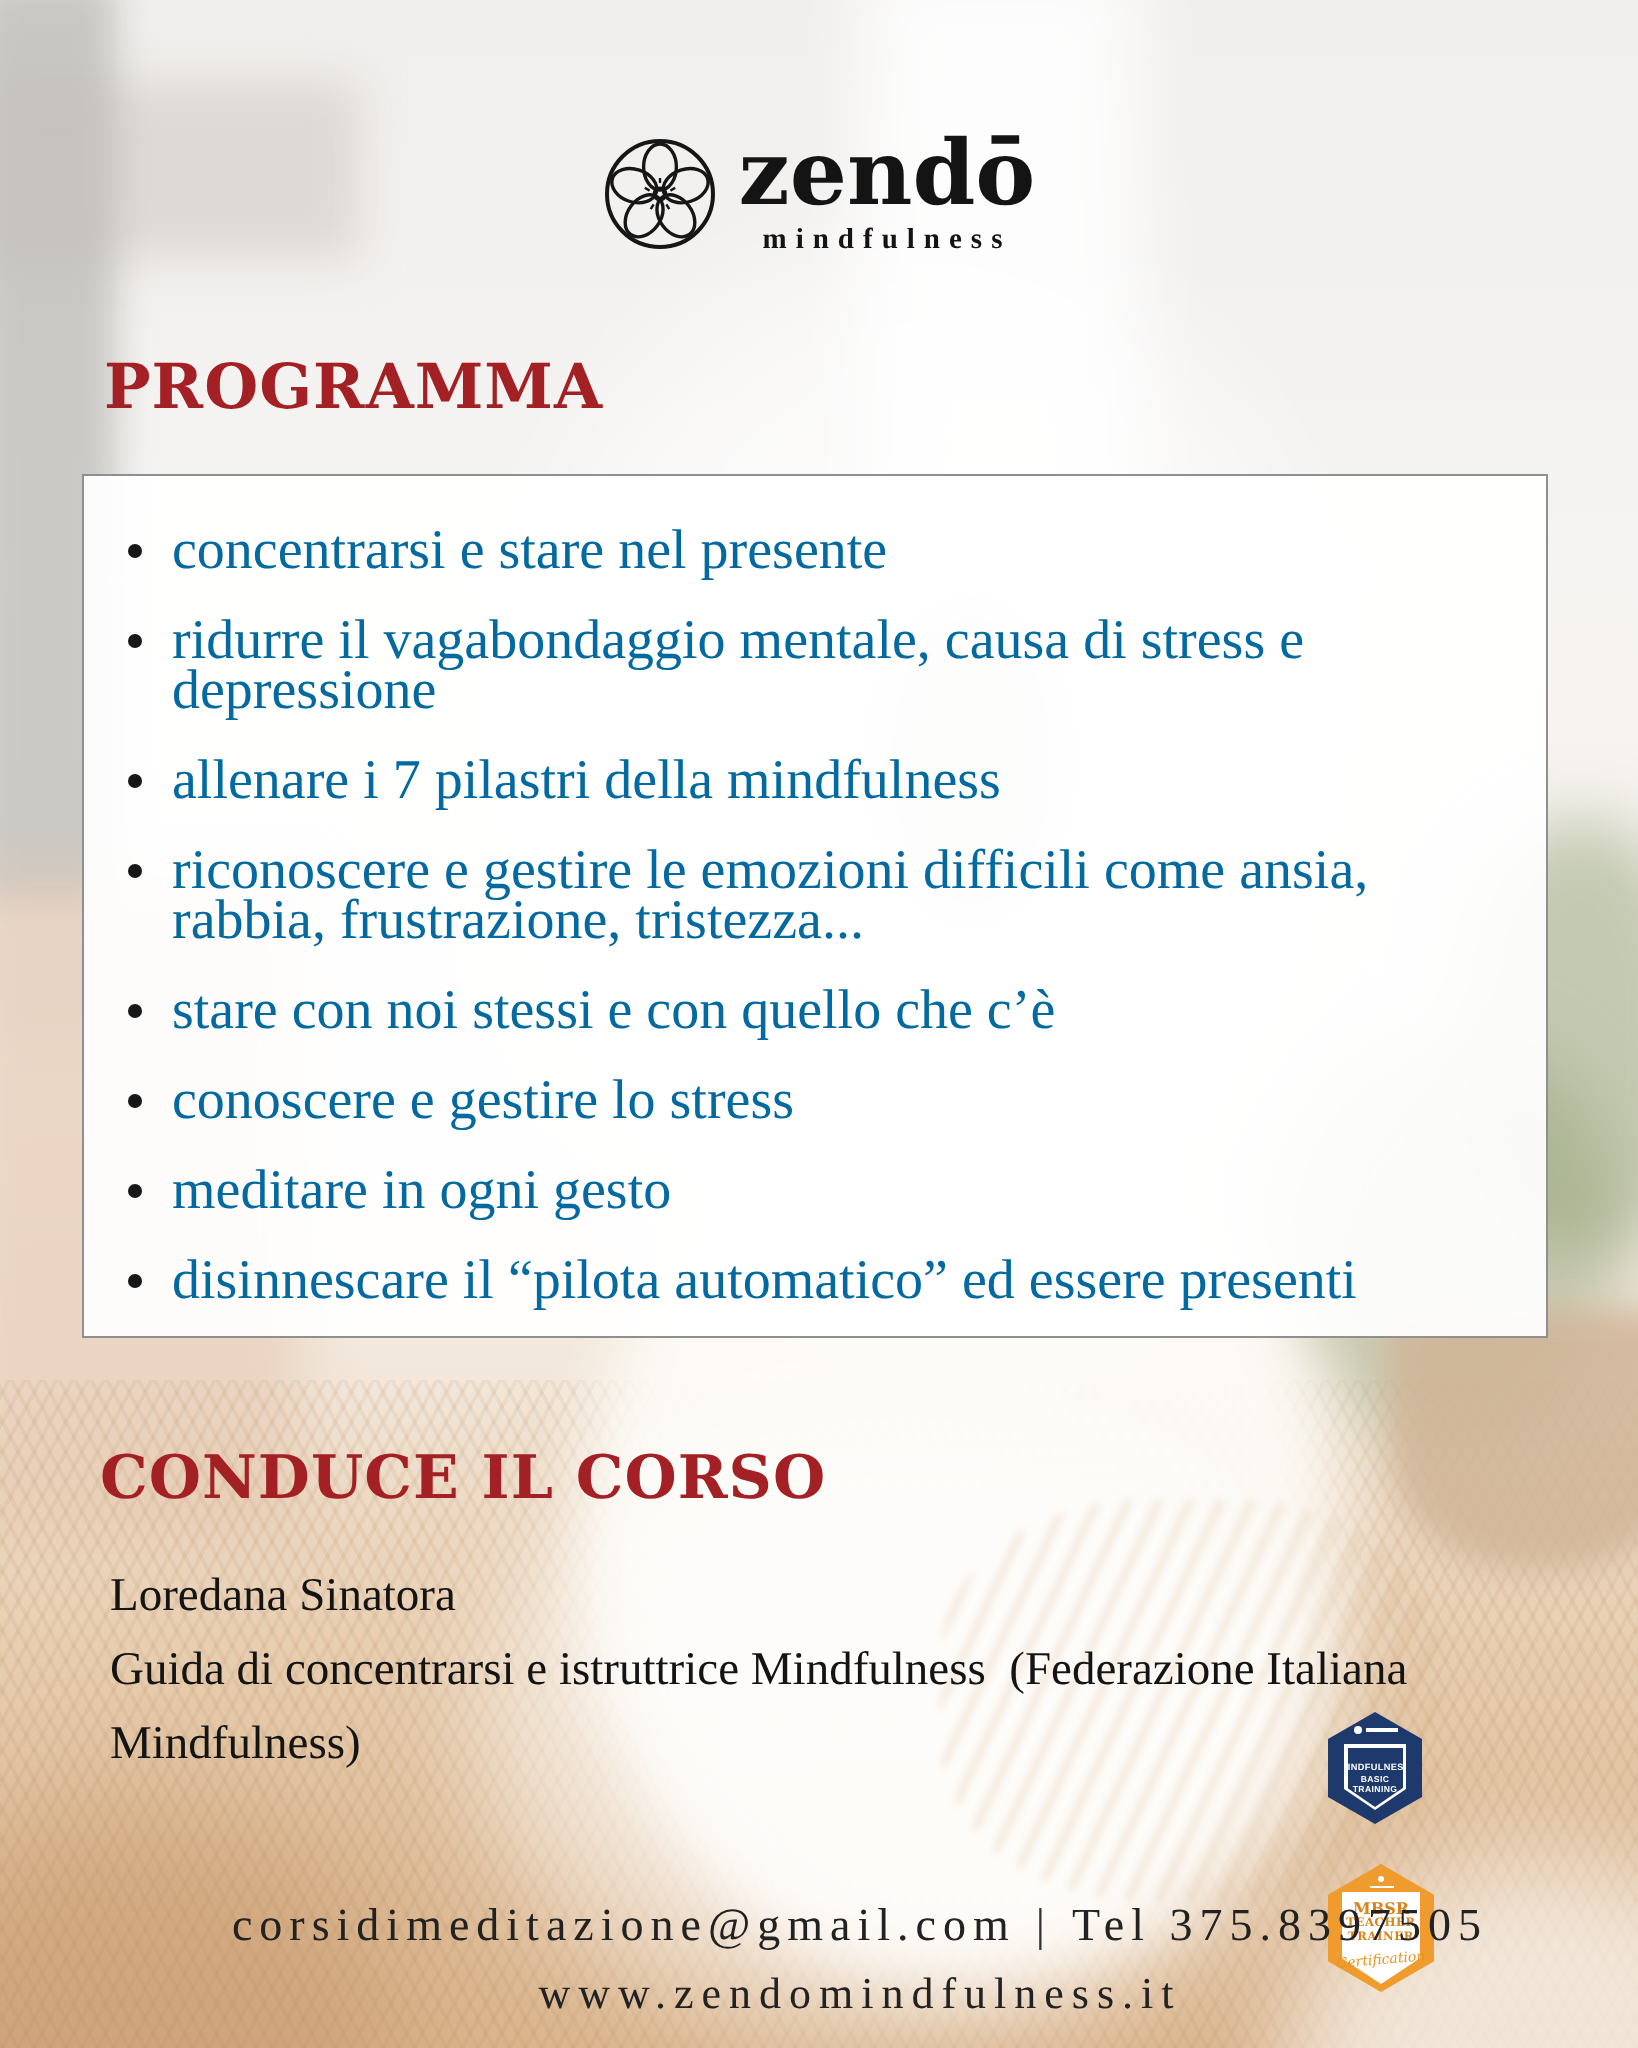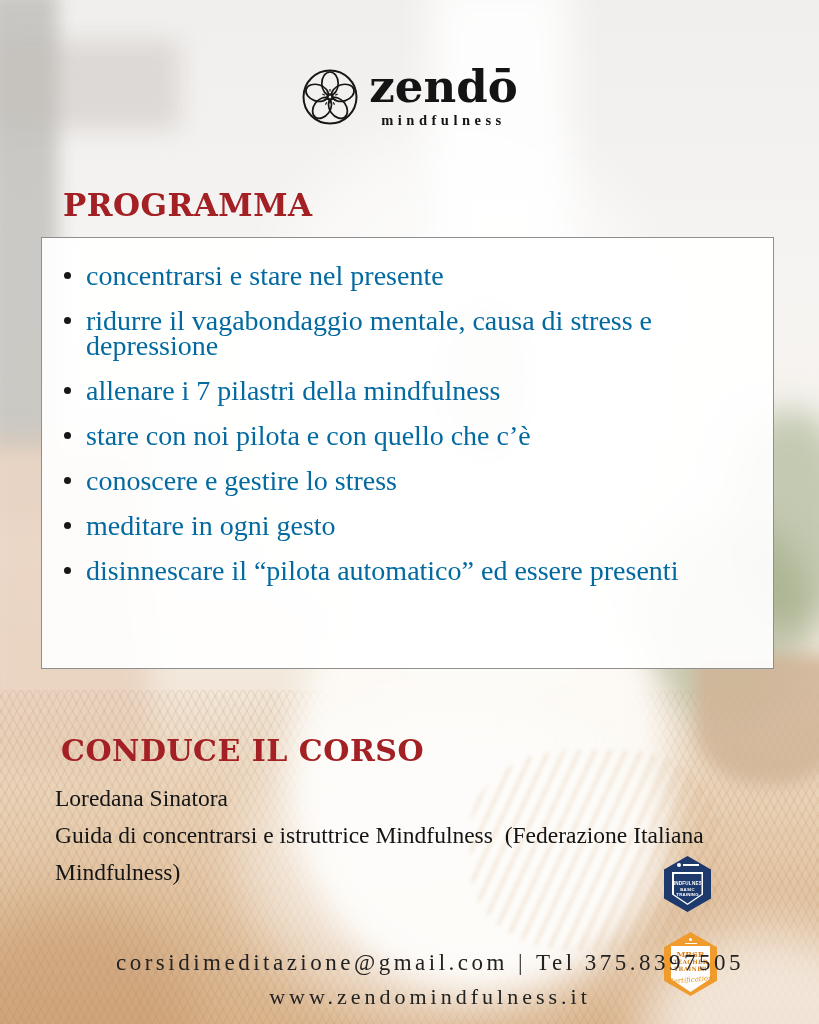--- a/index.html
+++ b/index.html
@@ -34,21 +34,21 @@
 
   
   .content{position:absolute;inset:0;z-index:2;border-radius:19px;}
 
   .logo{position:absolute;left:0;right:0;top:64px;display:flex;justify-content:center;align-items:center;gap:10px;}
   .logo svg{display:block;}
   .logo-col{display:flex;flex-direction:column;align-items:center;}
   .brand{font-family:"DejaVu Serif",serif;font-weight:700;font-size:45px;line-height:1;color:#141414;}
   .tagline{font-size:14.5px;letter-spacing:4.5px;color:#141414;margin-top:3px;font-weight:600;}
 
-  .h-red{position:absolute;margin:11px;font-family:"DejaVu Serif",serif;font-weight:700;color:#a32024;}
+  .h-red{position:absolute;margin:0;font-family:"DejaVu Serif",serif;font-weight:700;color:#a32024;}
   .h-programma{left:52px;top:176px;font-size:31px;letter-spacing:0.5px;}
   .h-conduce{left:50px;top:722px;font-size:30px;letter-spacing:0.5px;}
 
   .box{position:absolute;left:41px;top:237px;width:733px;height:432px;box-sizing:border-box;
        background:rgba(255,255,255,0.93);border:1px solid #8f8f8f;padding:25px 16px 0 22px;}
   .box ul{list-style:none;margin:0;padding:0;}
   .box li{display:flex;gap:15px;margin-bottom:20px;font-size:28px;line-height:25px;color:#0369a1;}
   .dot{flex:0 0 auto;width:7px;height:7px;border-radius:50%;background:#171717;margin-top:9px;}
   .li-text{max-width:666px;}
 
@@ -154,21 +154,25 @@
         <li>
             <span class="dot"></span>
             <span class="li-text">ridurre il vagabondaggio mentale, causa di stress e depressione</span>
           </li>
         <li>
             <span class="dot"></span>
             <span class="li-text">allenare i 7 pilastri della mindfulness</span>
           </li>
         <li>
             <span class="dot"></span>
-            <span class="li-text">stare con noi pilota e con quello che c’è</span>
+            <span class="li-text">riconoscere e gestire le emozioni difficili come ansia, rabbia, frustrazione, tristezza...</span>
+          </li>
+        <li>
+            <span class="dot"></span>
+            <span class="li-text">stare con noi stessi e con quello che c’è</span>
           </li>
         <li>
             <span class="dot"></span>
             <span class="li-text">conoscere e gestire lo stress</span>
           </li>
         <li>
             <span class="dot"></span>
             <span class="li-text">meditare in ogni gesto</span>
           </li>
         <li>

